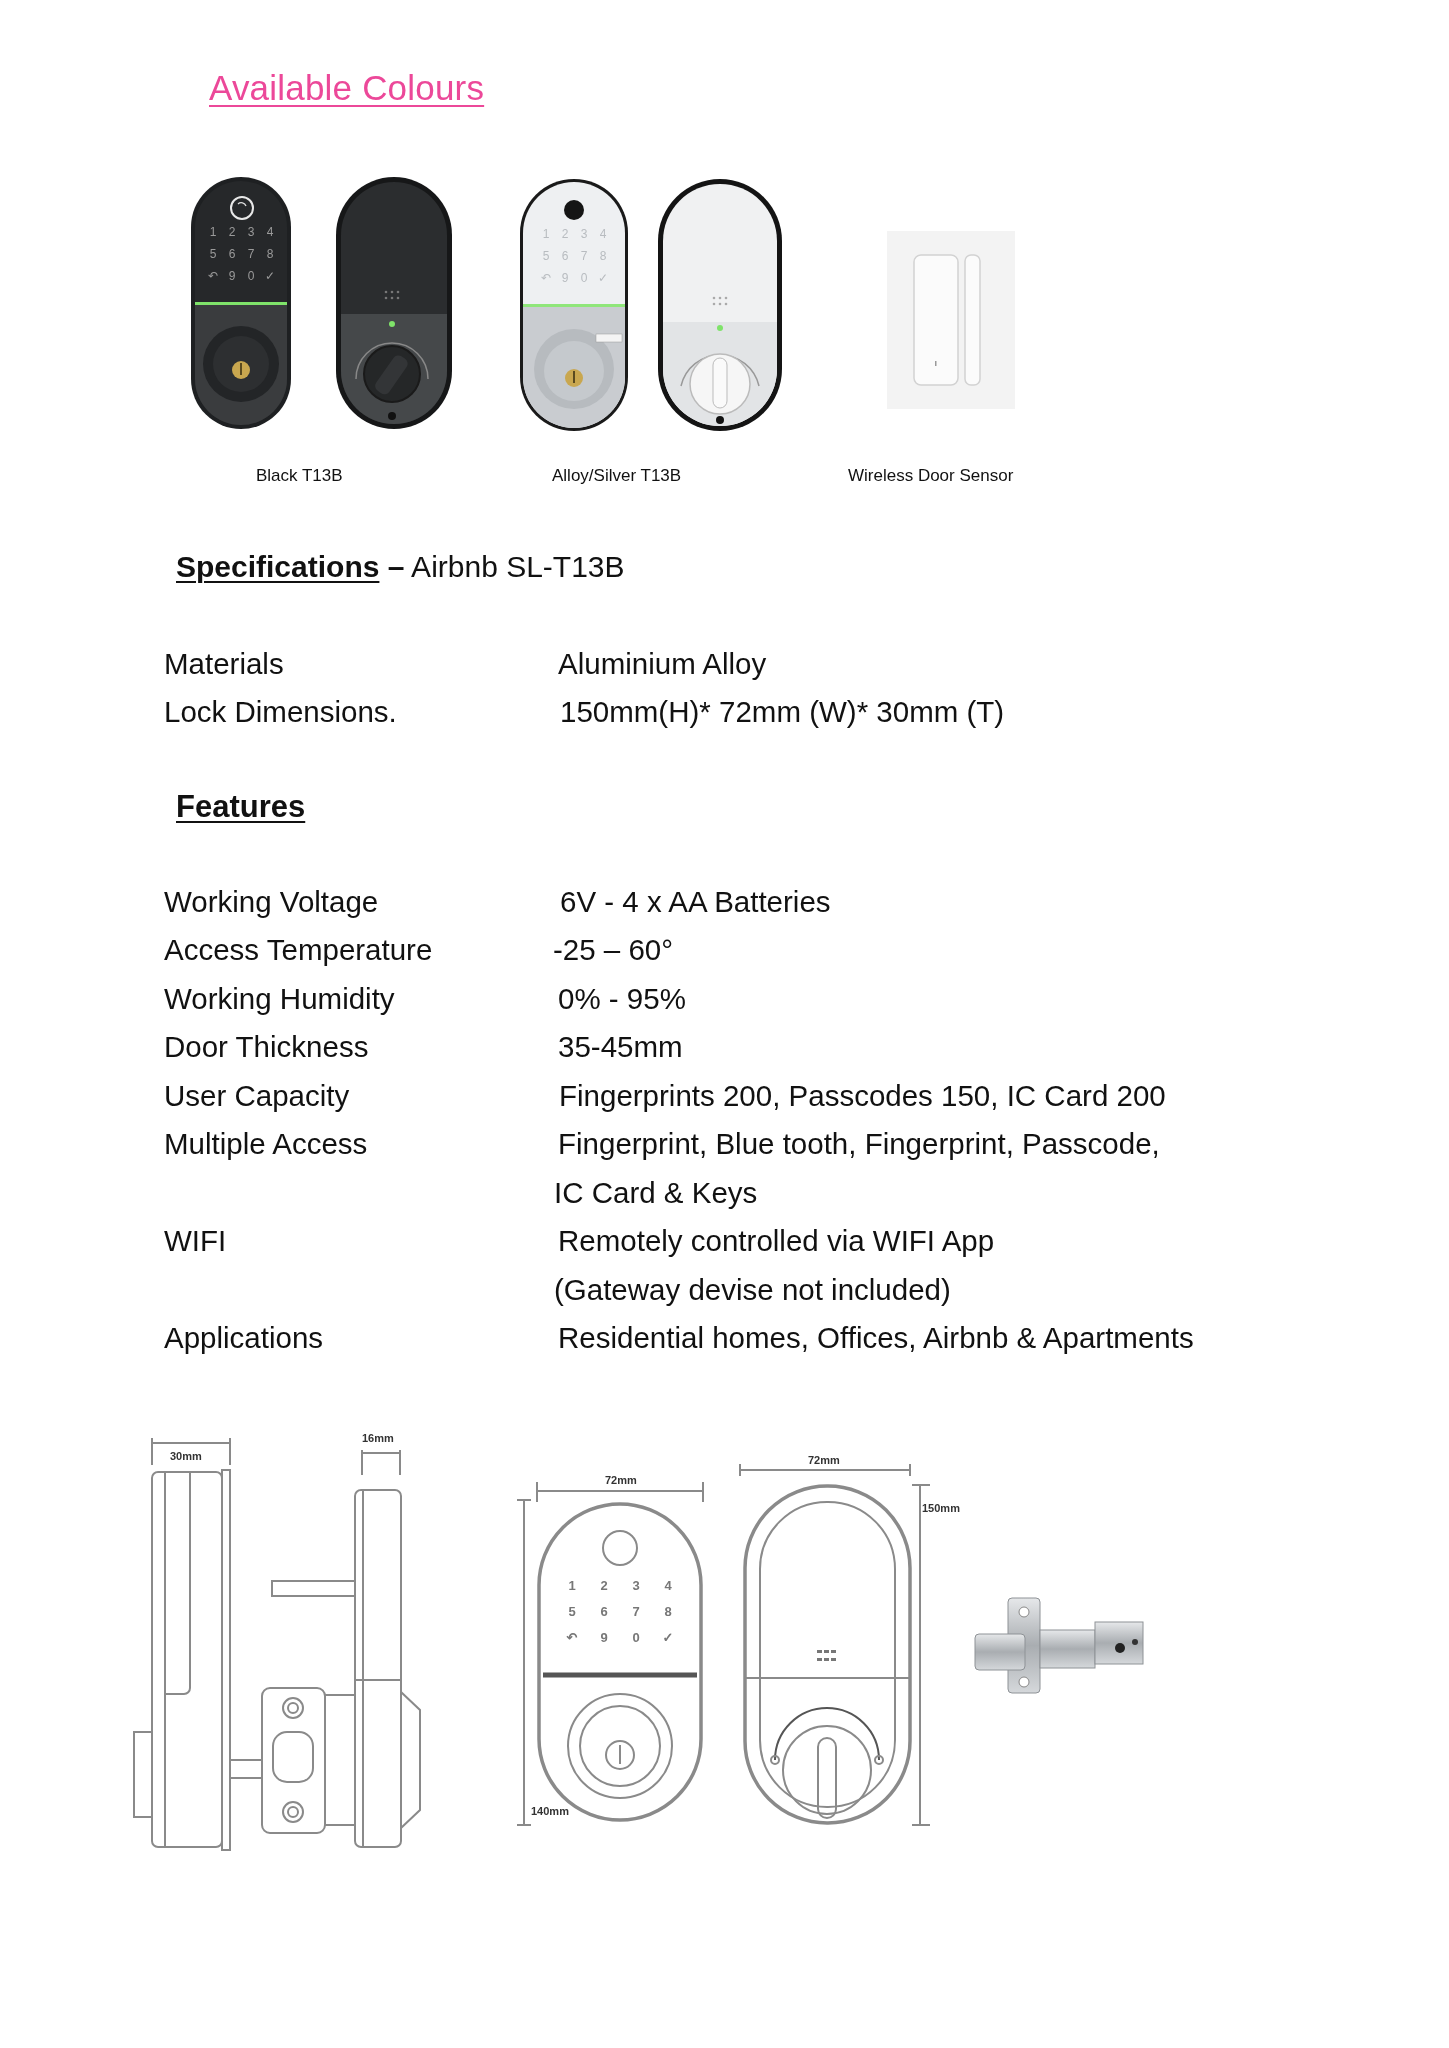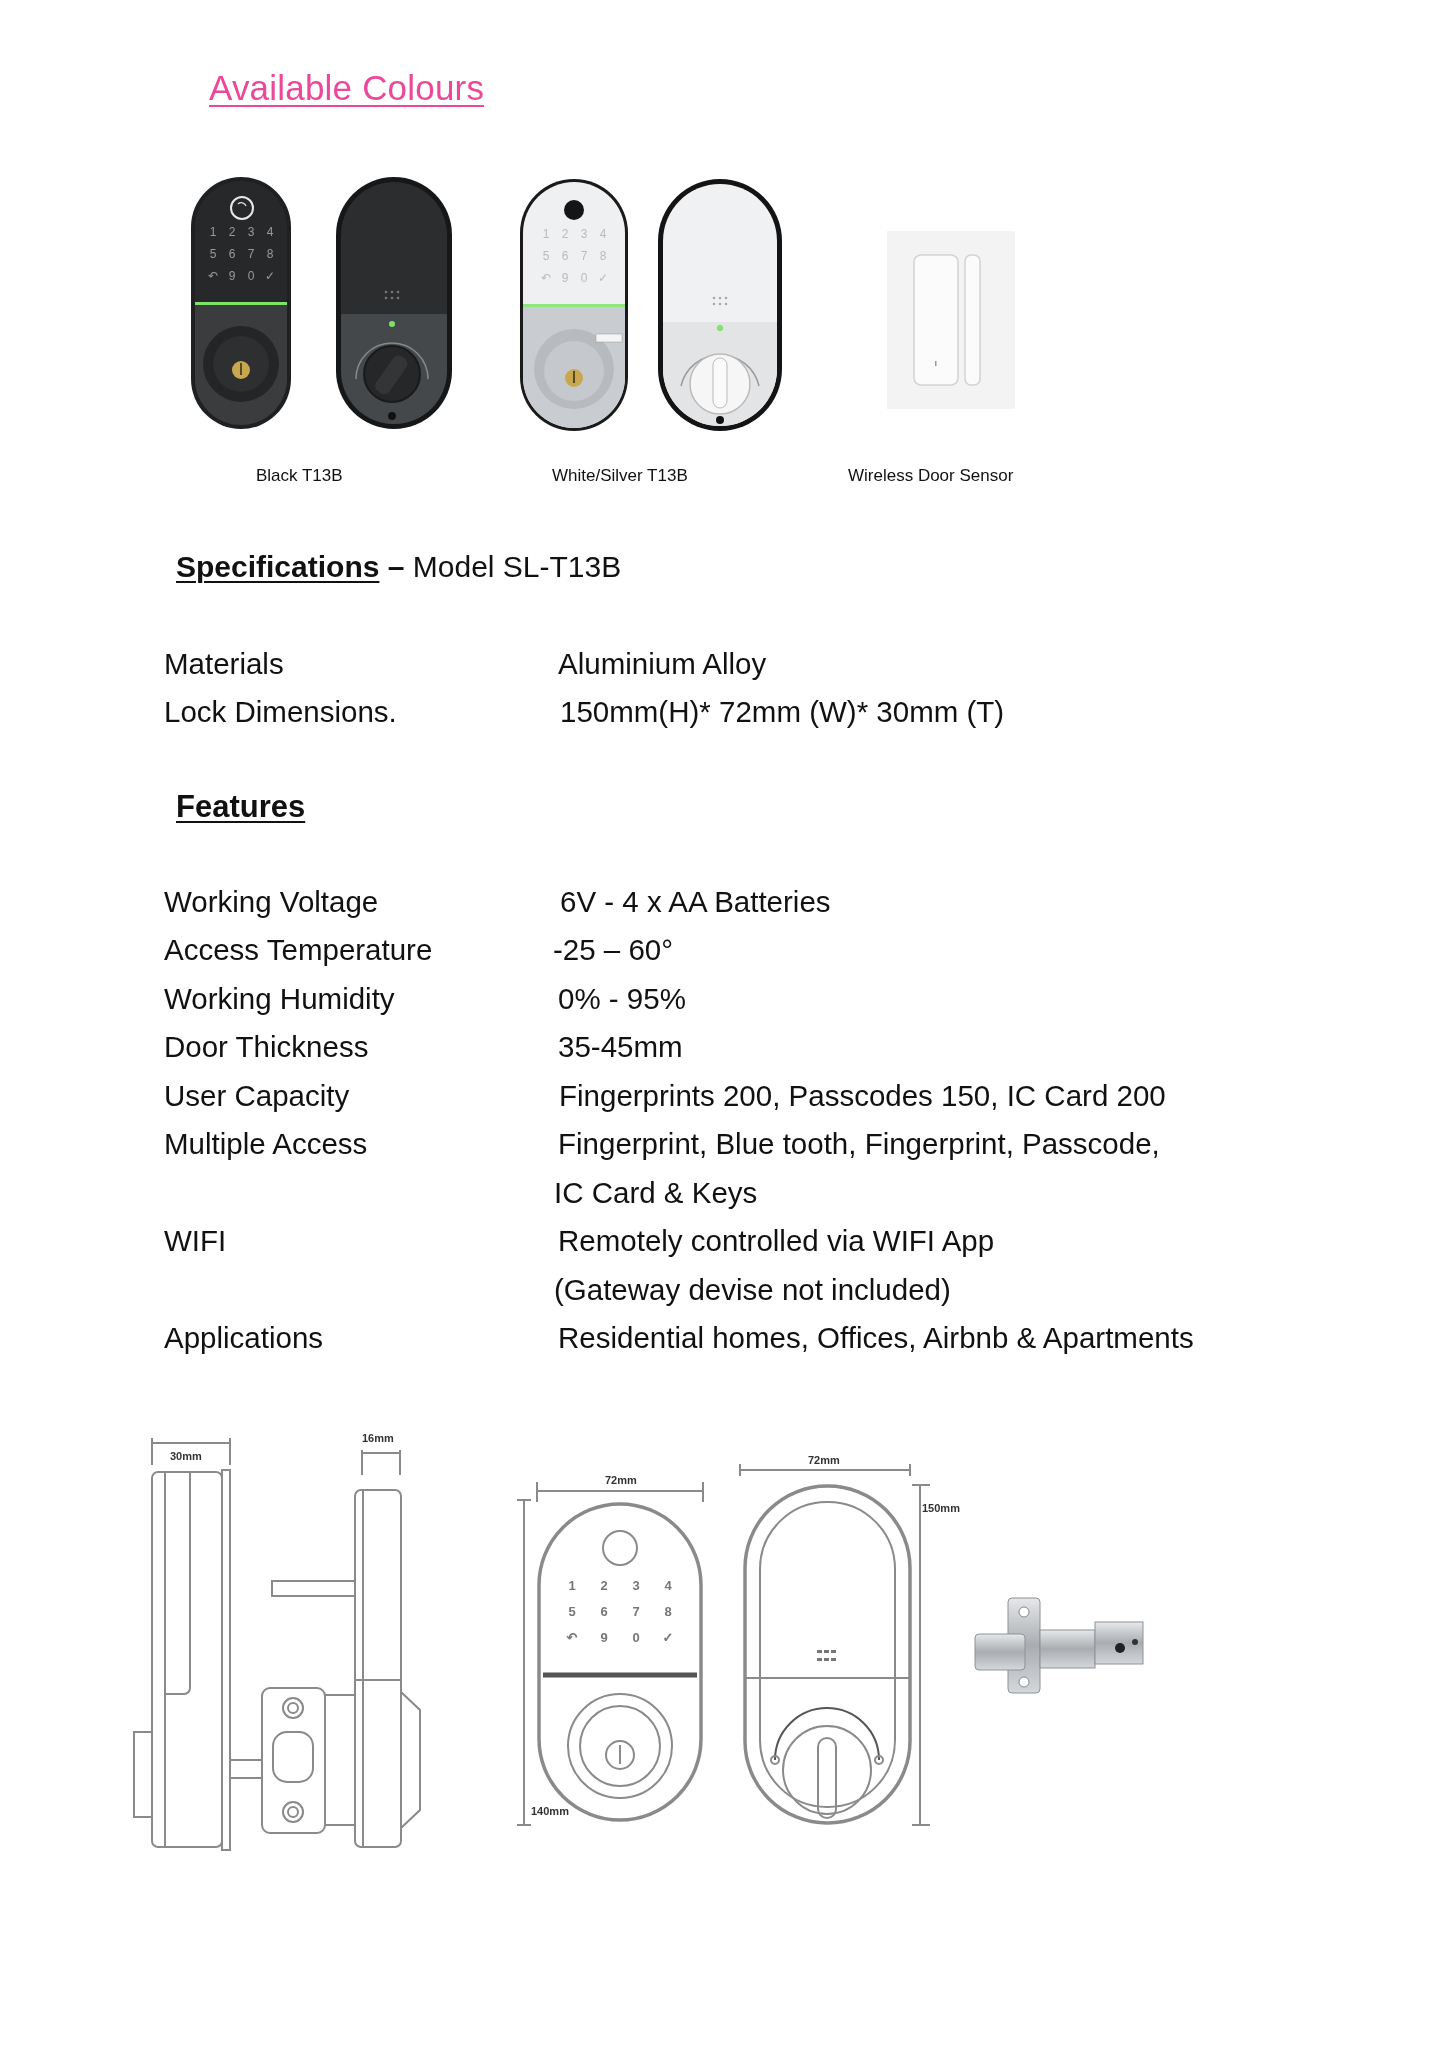--- a/index.html
+++ b/index.html
@@ -123,25 +123,25 @@
 </svg>
 
 <svg style="left:887px;top:231px;" width="128" height="178" viewBox="0 0 128 178">
   <rect x="0" y="0" width="128" height="178" fill="#f3f3f3"></rect>
   <rect x="27" y="24" width="44" height="130" rx="7" fill="#fbfbfb" stroke="#d2d2d2" stroke-width="1.5"></rect>
   <rect x="78" y="24" width="15" height="130" rx="6" fill="#fbfbfb" stroke="#d2d2d2" stroke-width="1.5"></rect>
   <rect x="48" y="130" width="1.5" height="5" fill="#999"></rect>
 </svg>
 
 <div class="abs prod-label" style="left:256px;">Black T13B</div>
-<div class="abs prod-label" style="left:552px;">White/Silver T13B</div>
+<div class="abs prod-label" style="left:552px;">Alloy/Silver T13B</div>
 <div class="abs prod-label" style="left:848px;">Wireless Door Sensor</div>
 
 <div class="abs spec-head">
-  <span class="u">Specifications</span><span class="dash"> </span><span class="dash">–</span><span> Model SL-T13B</span>
+  <span class="u">Specifications</span><span class="dash"> </span><span class="dash">–</span><span> Airbnb SL-T13B</span>
 </div>
 
 <div class="abs row-label" style="top:646px;">Materials</div>
 <div class="abs row-value" style="top:646px;left:558px;">Aluminium Alloy</div>
 <div class="abs row-label" style="top:694px;">Lock Dimensions.</div>
 <div class="abs row-value" style="top:694px;left:560px;">150mm(H)* 72mm (W)* 30mm (T)</div>
 
 <div class="abs feat-head">Features</div>
 
 <div class="abs row-label" style="top:884px;">Working Voltage</div>

